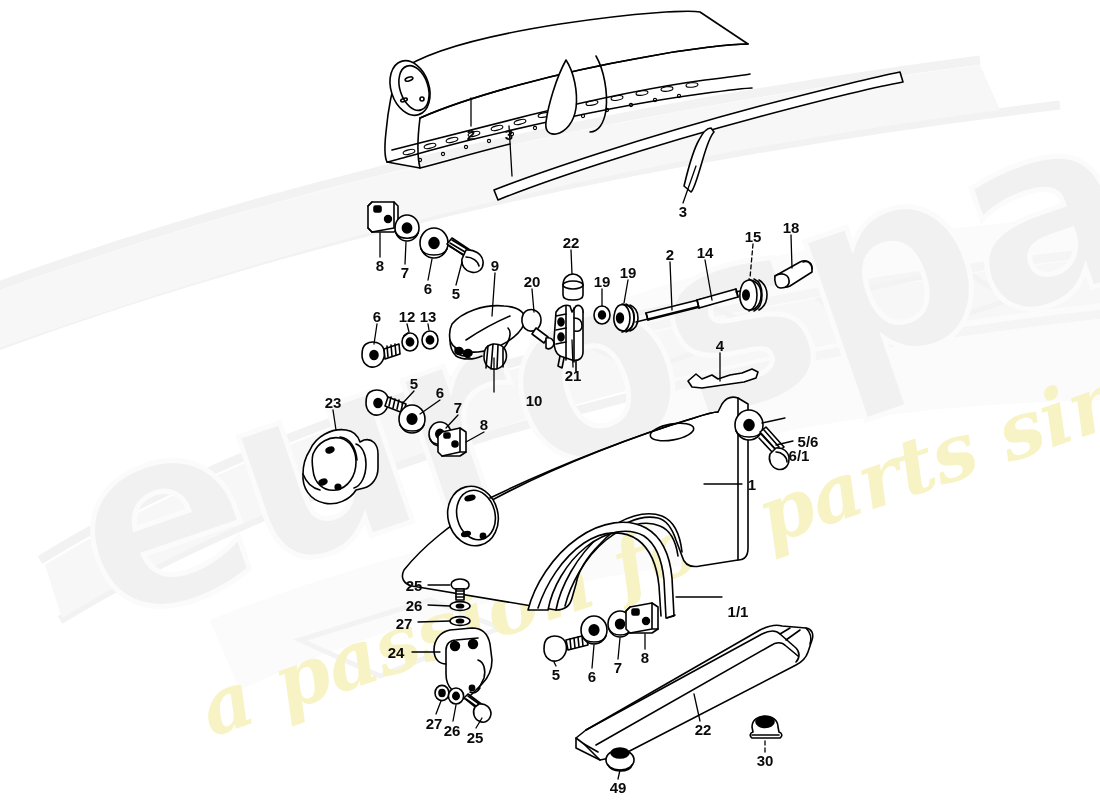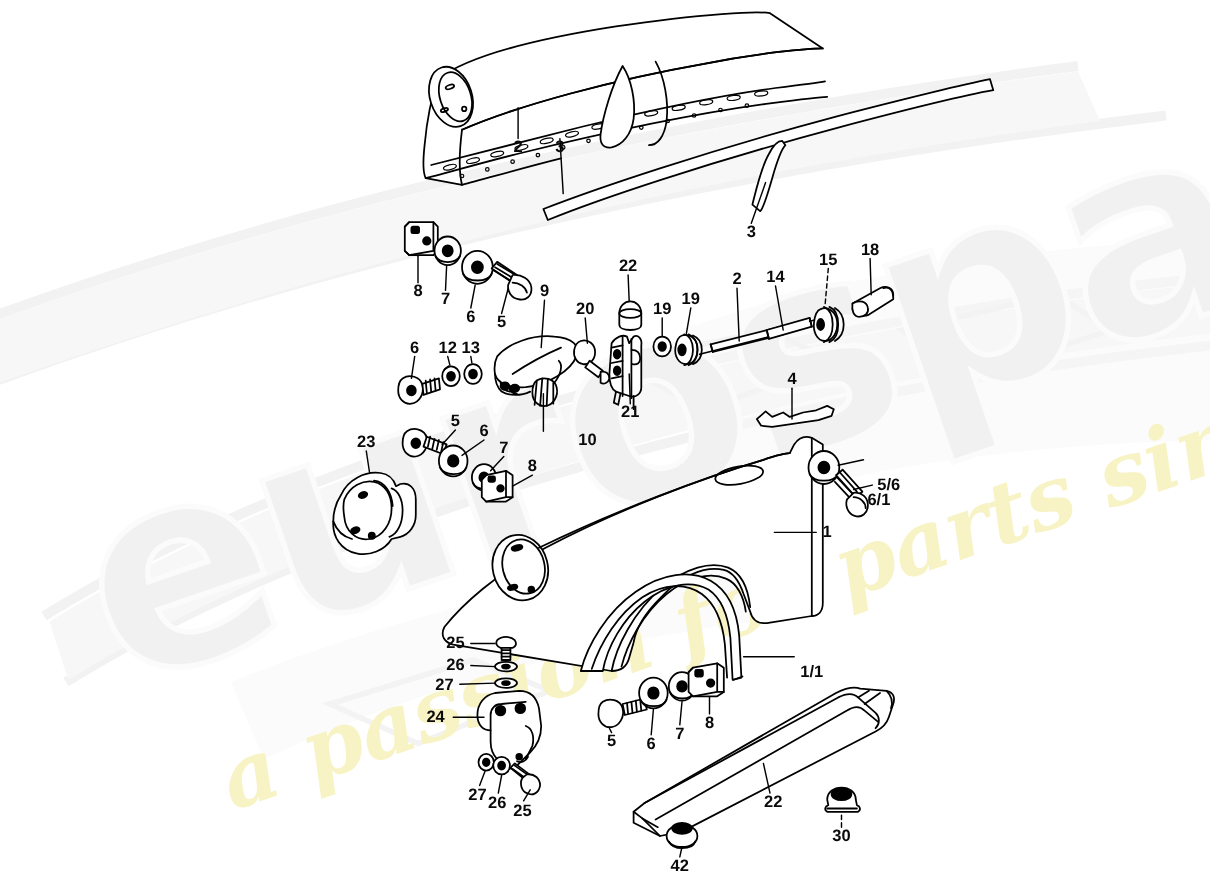--- a/index.html
+++ b/index.html
@@ -536,17 +536,17 @@
       <div class="lbl" style="left: 404px; top: 623px;">27</div>
       <div class="lbl" style="left: 396px; top: 652px;">24</div>
       <div class="lbl" style="left: 434px; top: 723px;">27</div>
       <div class="lbl" style="left: 452px; top: 730px;">26</div>
       <div class="lbl" style="left: 475px; top: 737px;">25</div>
       <div class="lbl" style="left: 556px; top: 674px;">5</div>
       <div class="lbl" style="left: 592px; top: 676px;">6</div>
       <div class="lbl" style="left: 618px; top: 667px;">7</div>
       <div class="lbl" style="left: 645px; top: 657px;">8</div>
       <div class="lbl" style="left: 703px; top: 729px;">22</div>
-      <div class="lbl" style="left: 618px; top: 787px;">42</div>
+      <div class="lbl" style="left: 618px; top: 787px;">49</div>
       <div class="lbl" style="left: 765px; top: 760px;">30</div>
     </div>
 
 </div>
 
 </body></html>

